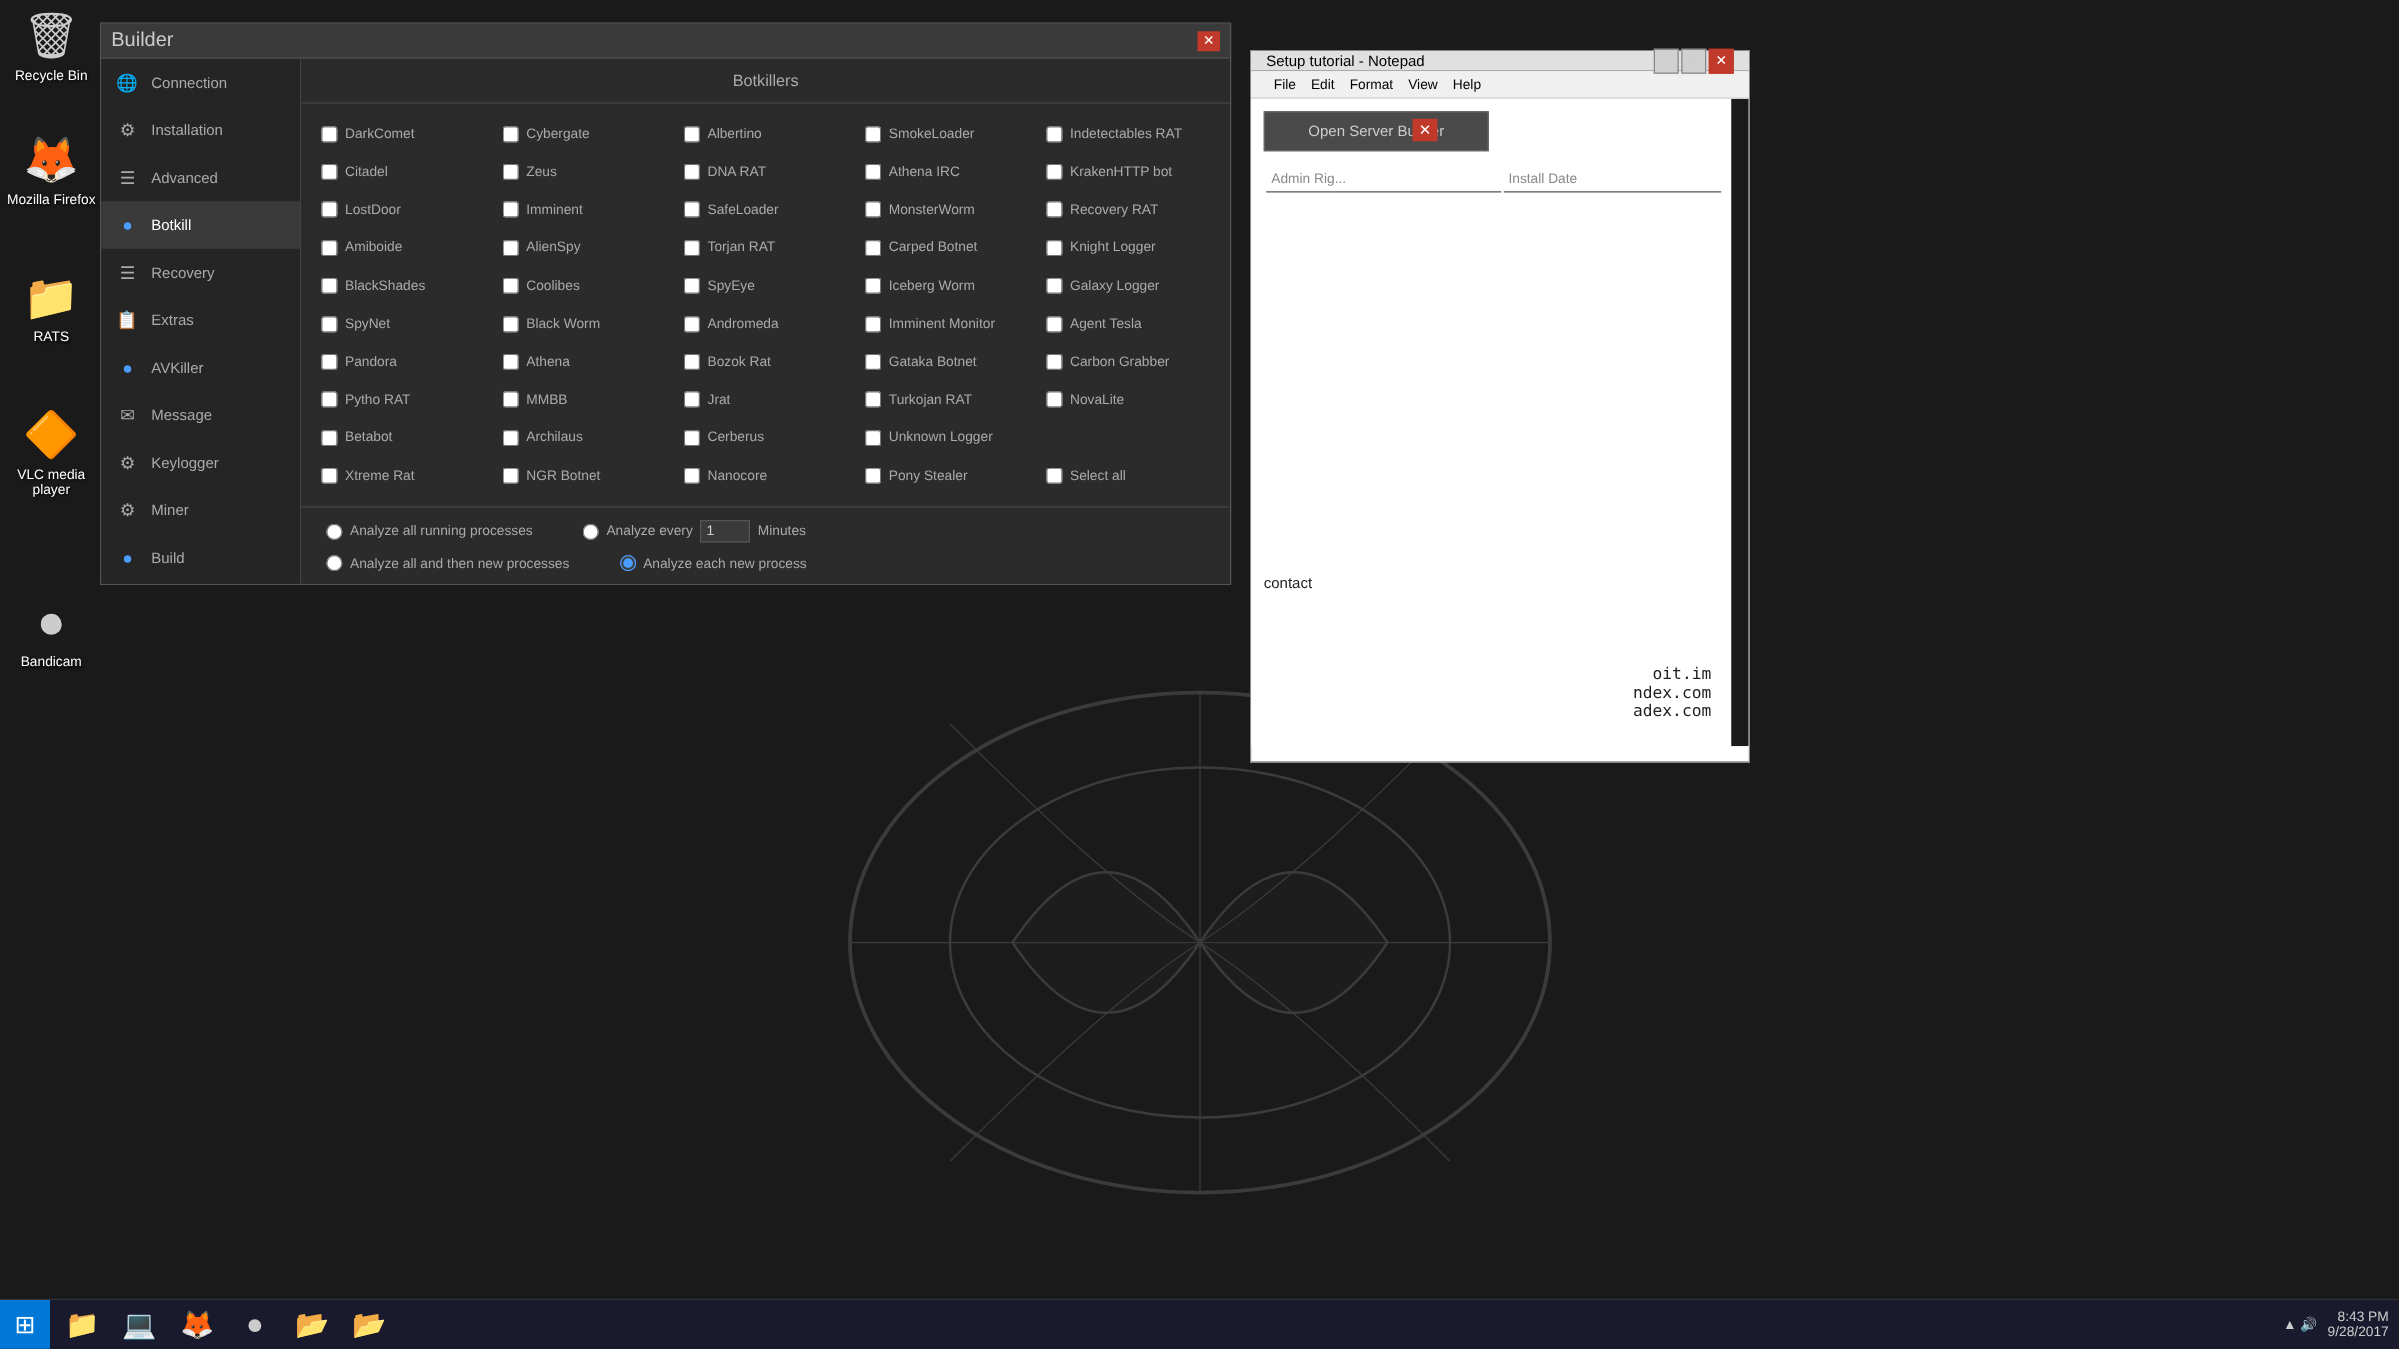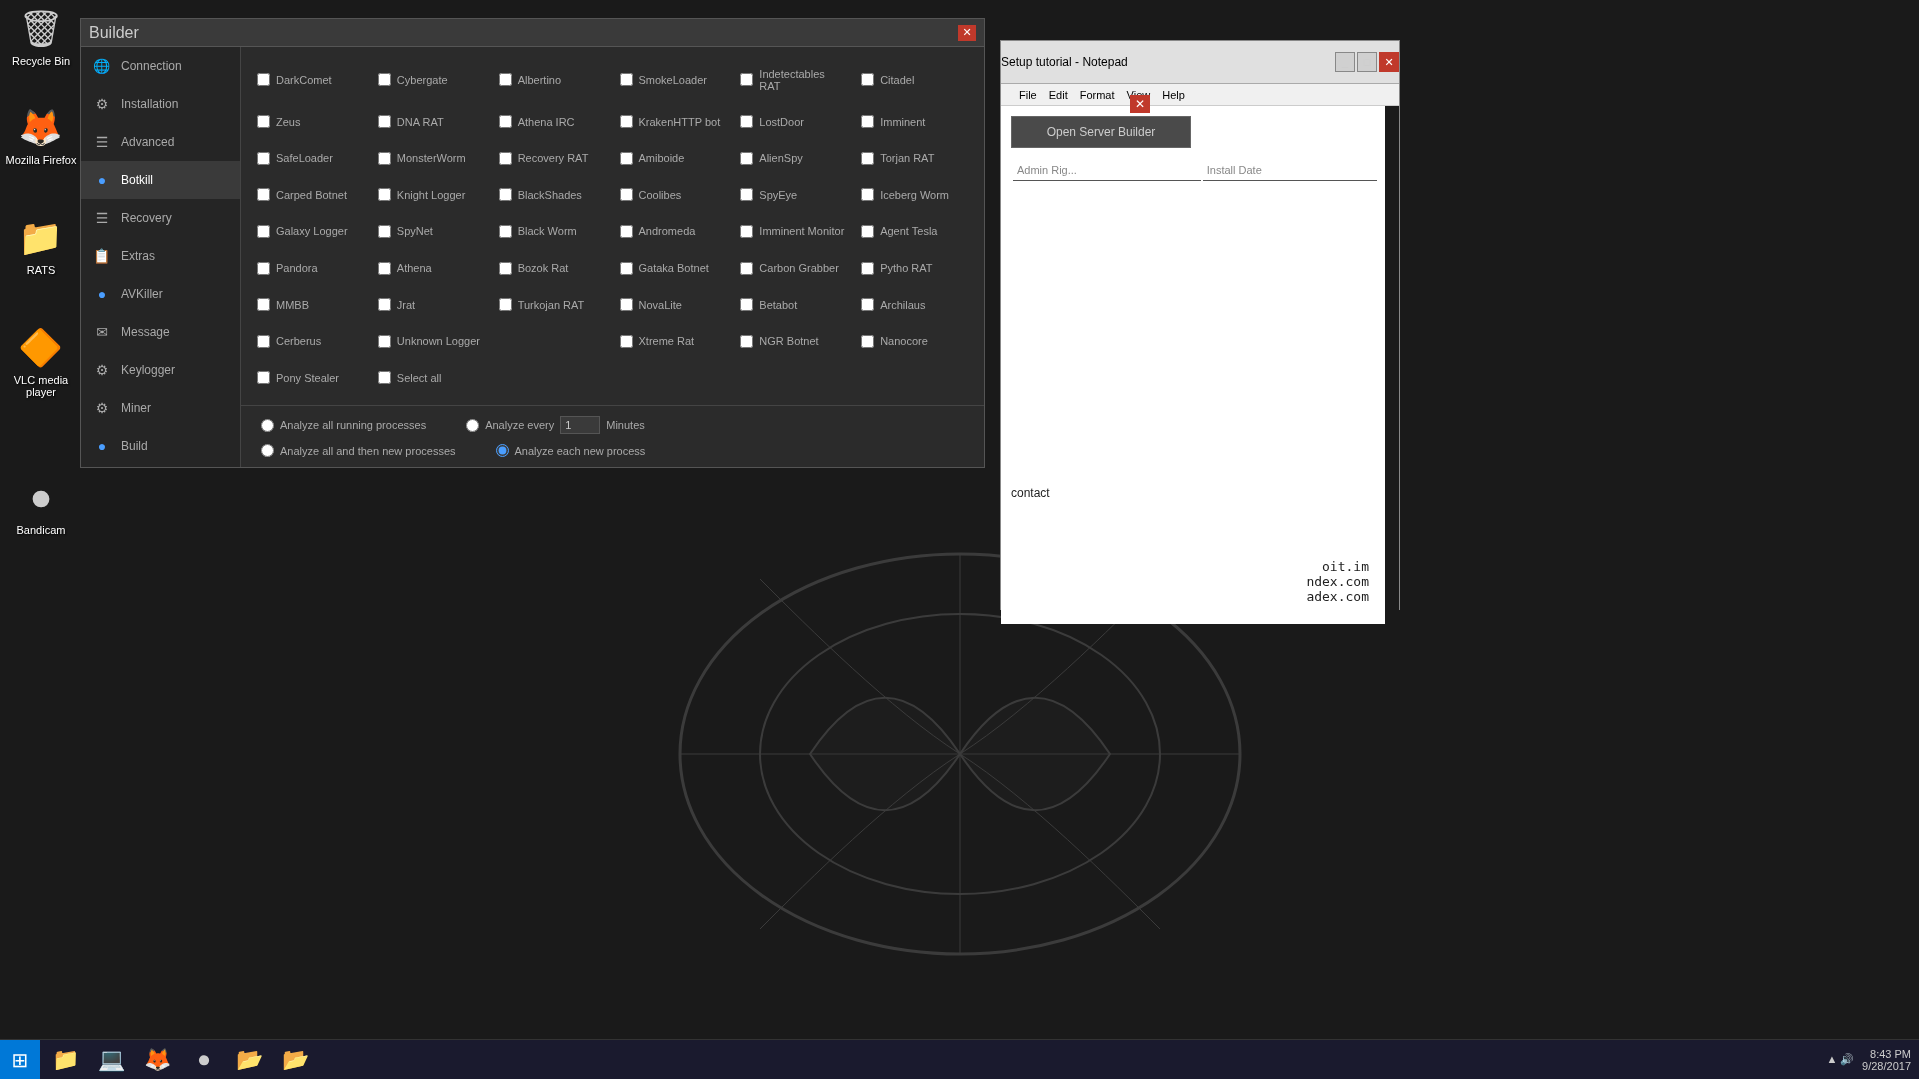--- a/index.html
+++ b/index.html
@@ -196,21 +196,21 @@
     .section-header {
       text-align: center;
       padding: 10px;
       color: #aaa;
       font-size: 13px;
       border-bottom: 1px solid #444;
     }
 
     .botkillers-grid {
       display: grid;
-      grid-template-columns: repeat(6, 1fr);
+      grid-template-columns: repeat(5, 1fr);
       padding: 10px;
       gap: 2px;
       flex: 1;
       overflow: hidden;
     }
 
     .botkiller-item {
       display: flex;
       align-items: center;
       gap: 6px;
@@ -265,26 +265,26 @@
       position: absolute;
       top: 40px;
       left: 1000px;
       width: 400px;
       height: 570px;
       background: #fff;
       border: 1px solid #888;
       z-index: 40;
     }
     .notepad-titlebar {
-      height: 43px;
+      height: 16px;
       background: #e0e0e0;
       display: flex;
       align-items: center;
       justify-content: space-between;
-      padding: 0 0;
+      padding: 0 12px;
       border-bottom: 1px solid #aaa;
     }
     .notepad-title { font-size: 12px; color: #000; }
     .notepad-controls { display: flex; gap: 2px; }
     .notepad-btn {
       width: 20px;
       height: 20px;
       display: flex;
       align-items: center;
       justify-content: center;
@@ -479,20 +479,21 @@
           <div class="sidebar-icon">⚙</div>
           <span>Miner</span>
         </div>
         <div class="sidebar-item">
           <div class="sidebar-icon" style="color:#4a9eff;">●</div>
           <span>Build</span>
         </div>
       </div>
 
       <div class="main-content">
+        <div class="section-header">Botkillers</div>
         <div class="botkillers-grid" id="botkillers-grid">
 
         <div class="botkiller-item">
               <input type="checkbox" style="">
               <span class="botkiller-label">DarkComet</span>
             </div>
             <div class="botkiller-item">
               <input type="checkbox" style="">
               <span class="botkiller-label">Cybergate</span>
             </div>

